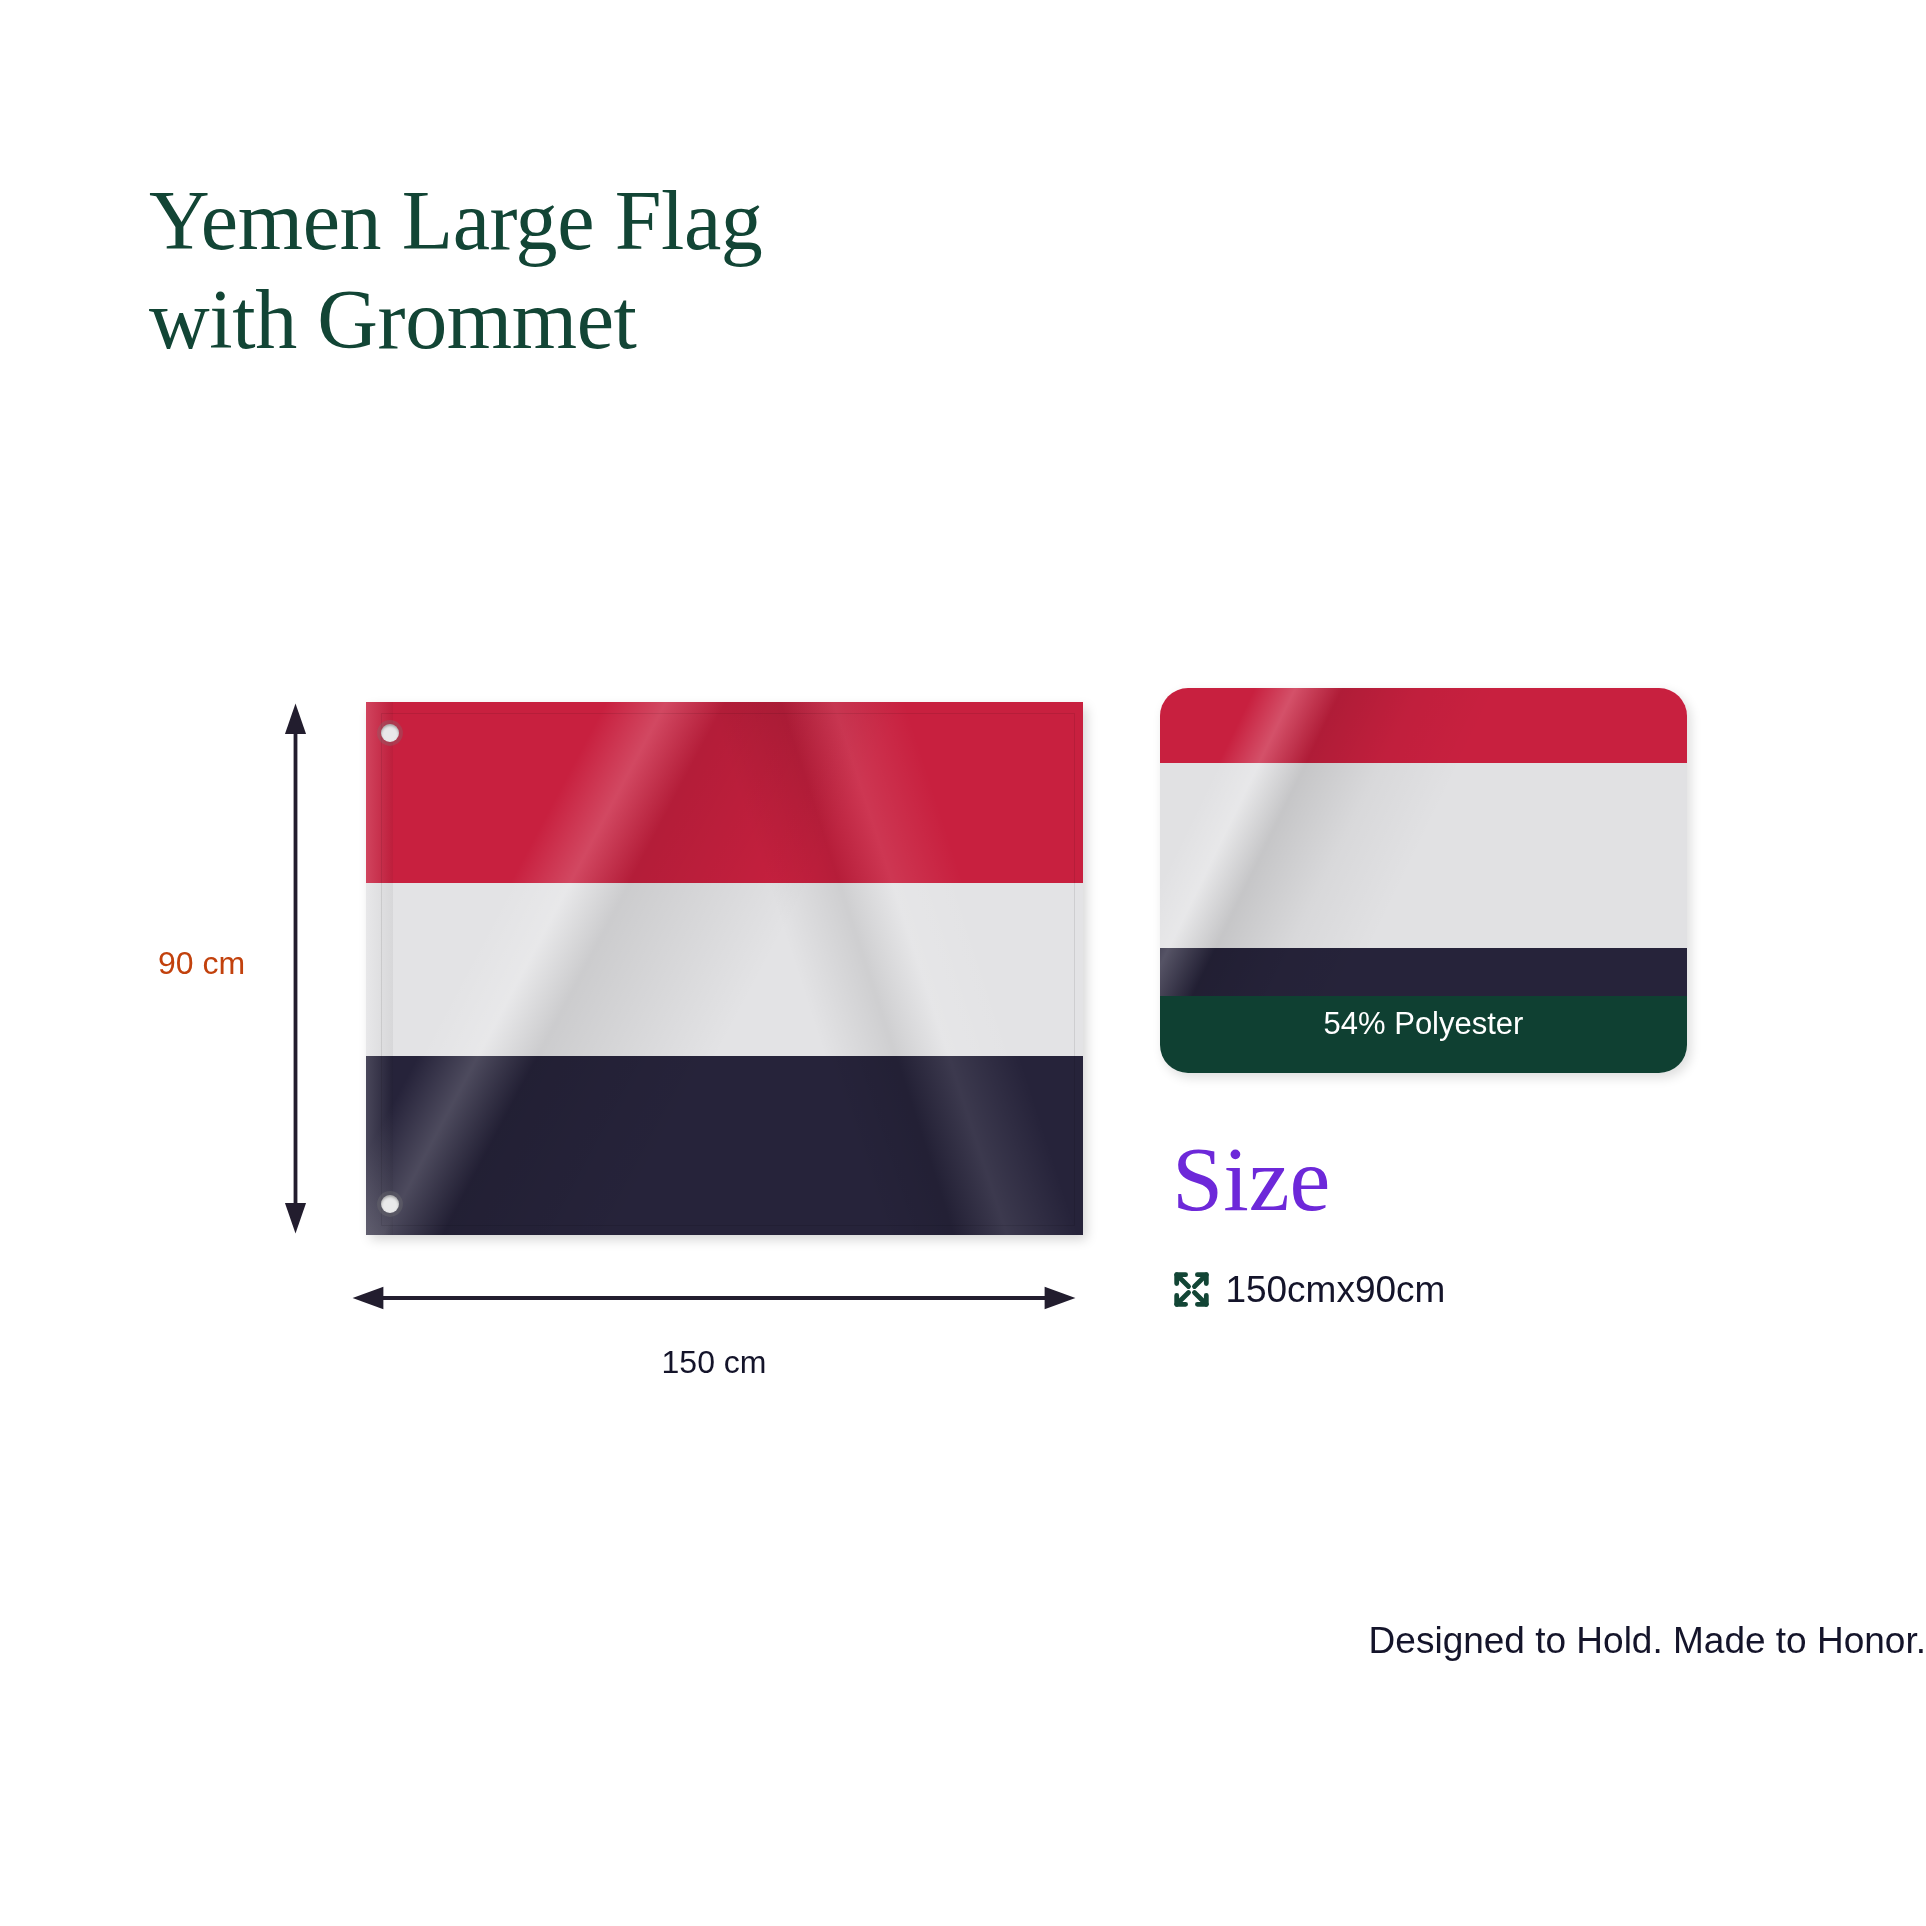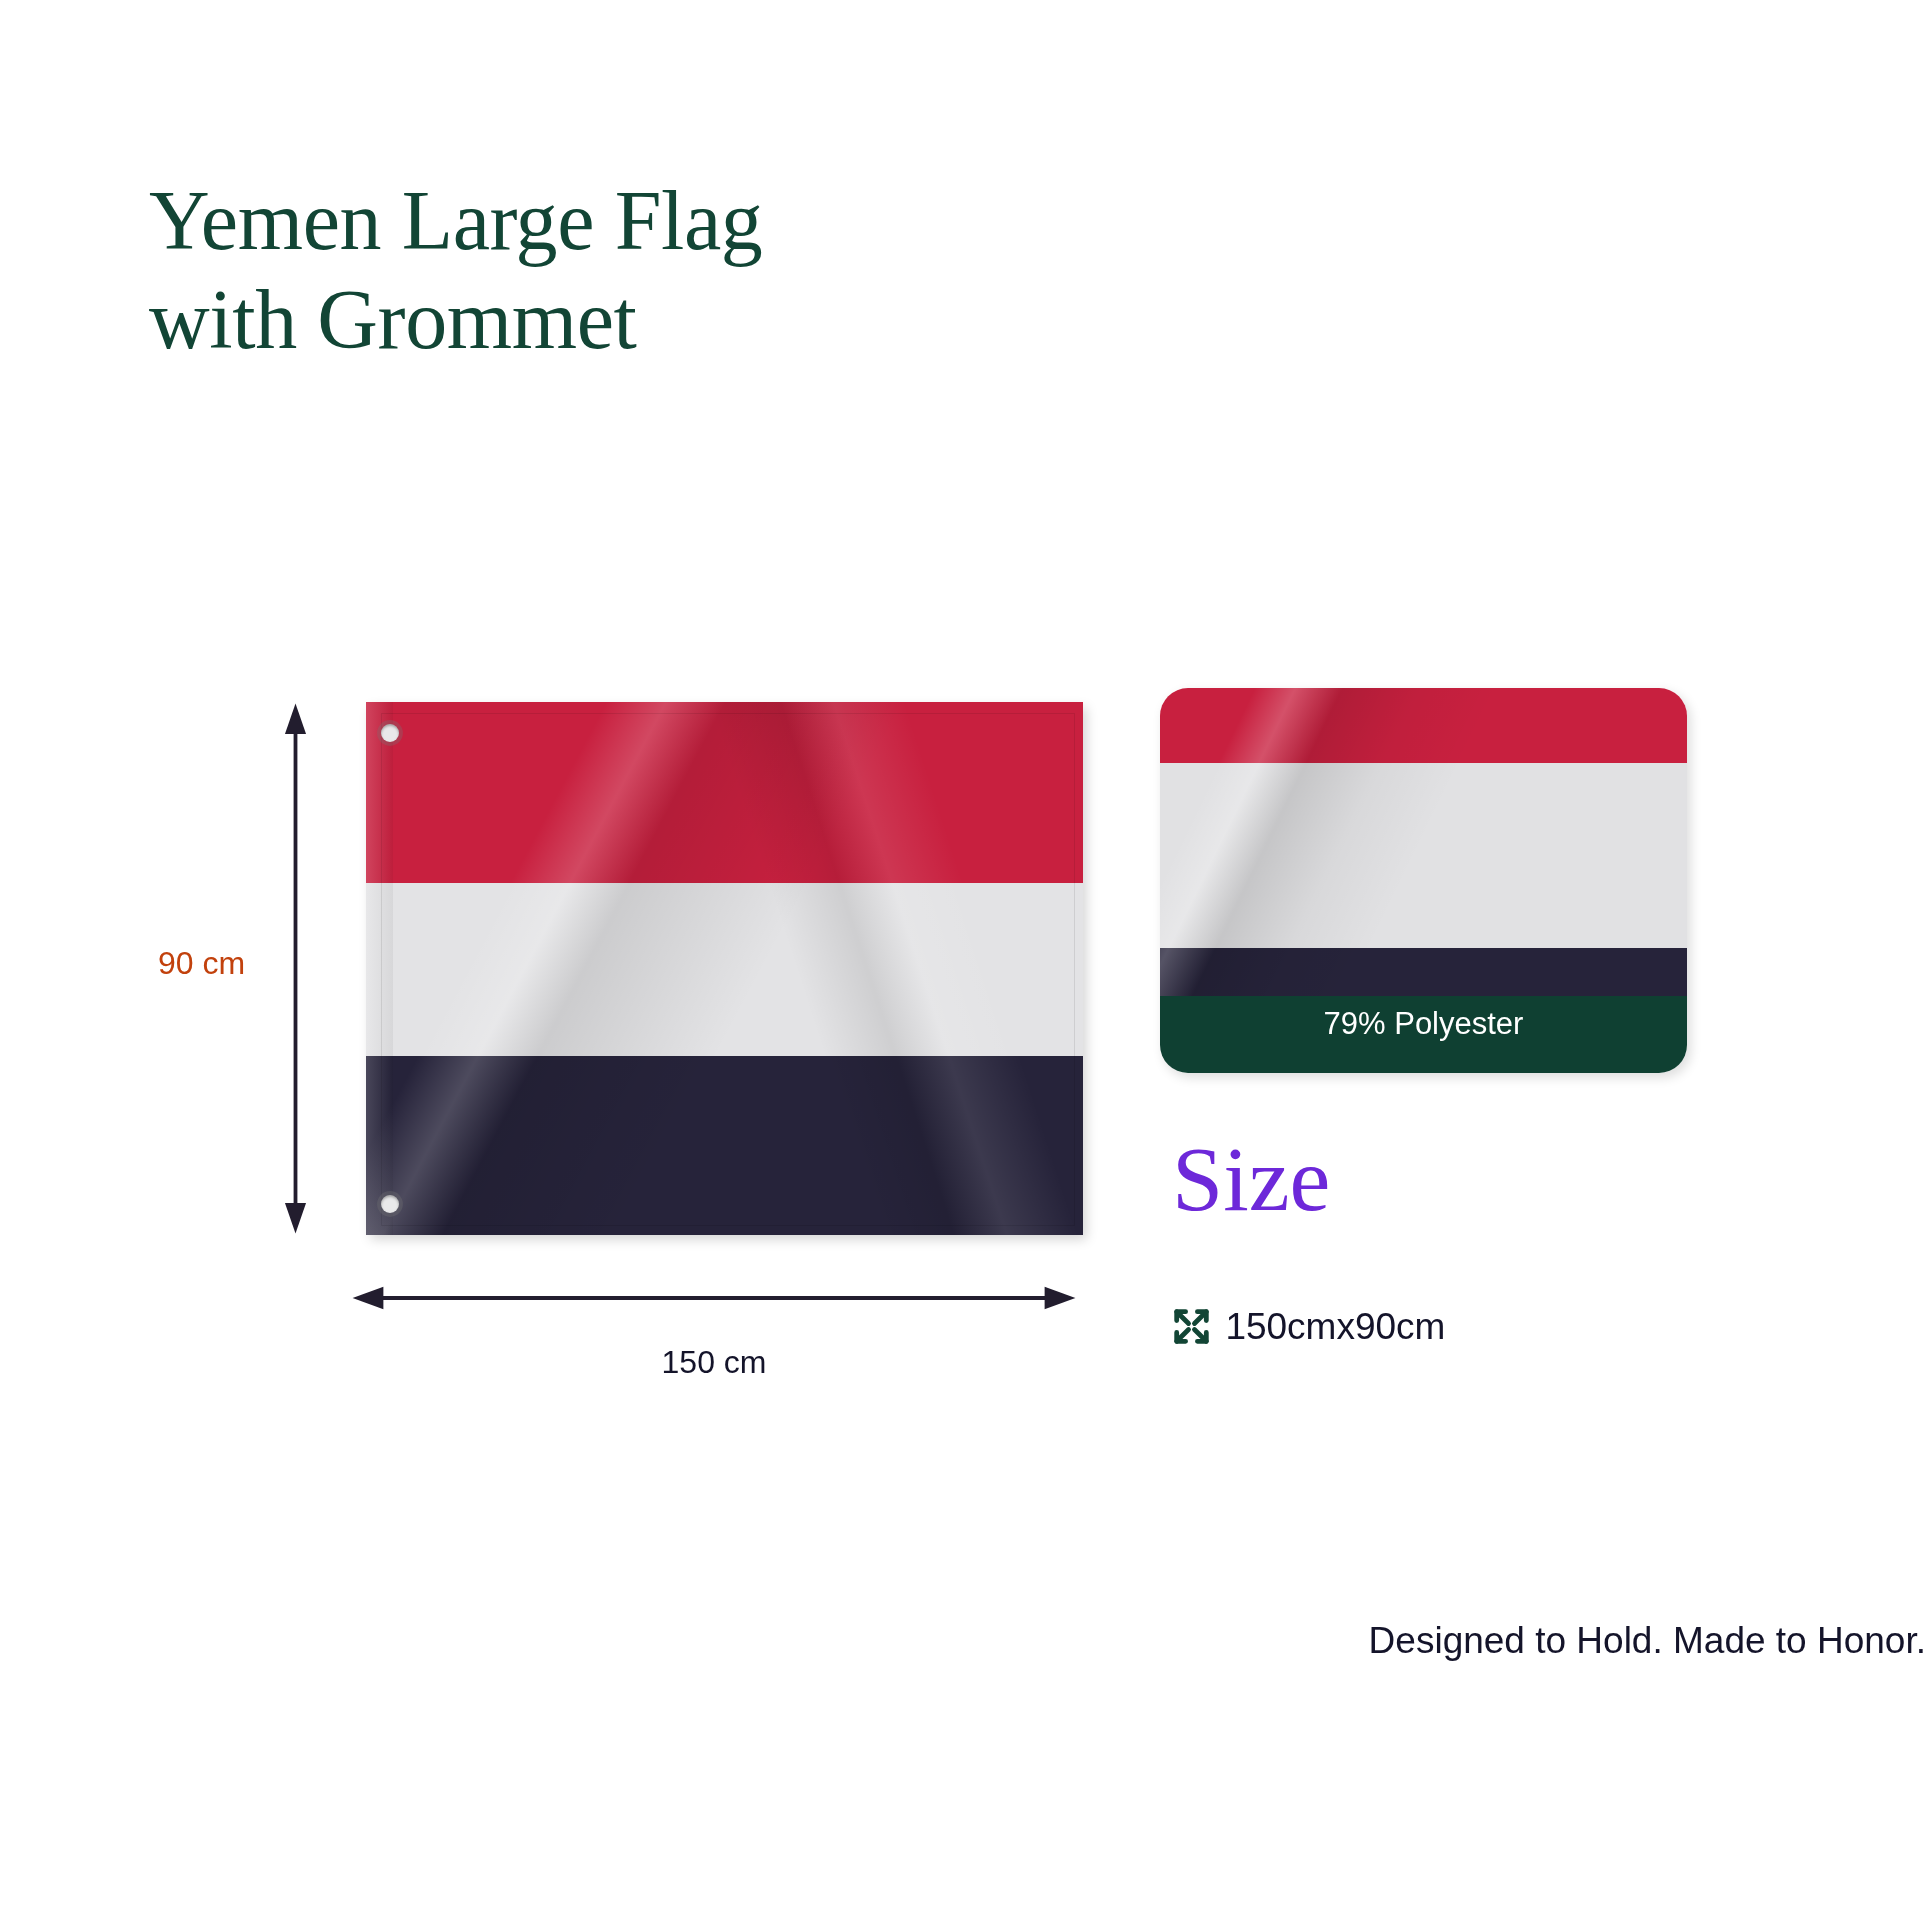--- a/index.html
+++ b/index.html
@@ -187,21 +187,20 @@
     line-height: 1;
     color: #6d28d9;
   }
   #size-row {
     position: absolute;
     left: 1173px;
     top: 1269px;
     display: flex;
     align-items: center;
     gap: 15.4px;
-    margin-top: 37px;
   }
   #size-value {
     font-size: 37px;
     color: #14142a;
     white-space: nowrap;
   }
 
   
   #tagline {
     position: absolute;
@@ -248,21 +247,21 @@
   </svg>
 </div>
 <div id="width-label">150 cm</div>
 
 <div id="material-card">
   <div class="card-band card-red" style="background:#c8203f;"></div>
   <div class="card-band card-white" style="background:#e1e1e3;"></div>
   <div class="card-band card-black" style="background:#26233a;"></div>
   <div class="card-band card-green" style="background:#0f4032;"></div>
   <div class="card-fold"></div>
-  <div id="material-label">79% Polyester</div>
+  <div id="material-label">54% Polyester</div>
 </div>
 
 <div id="size-heading">Size</div>
 
 <div id="size-row">
   <span>
     <svg width="37" height="37" viewBox="0 0 100 100" xmlns="http://www.w3.org/2000/svg">
       <g fill="none" stroke="#124535" stroke-width="13" stroke-linecap="round" stroke-linejoin="round">
 
         <path d="M58 42 L90 10"></path>

